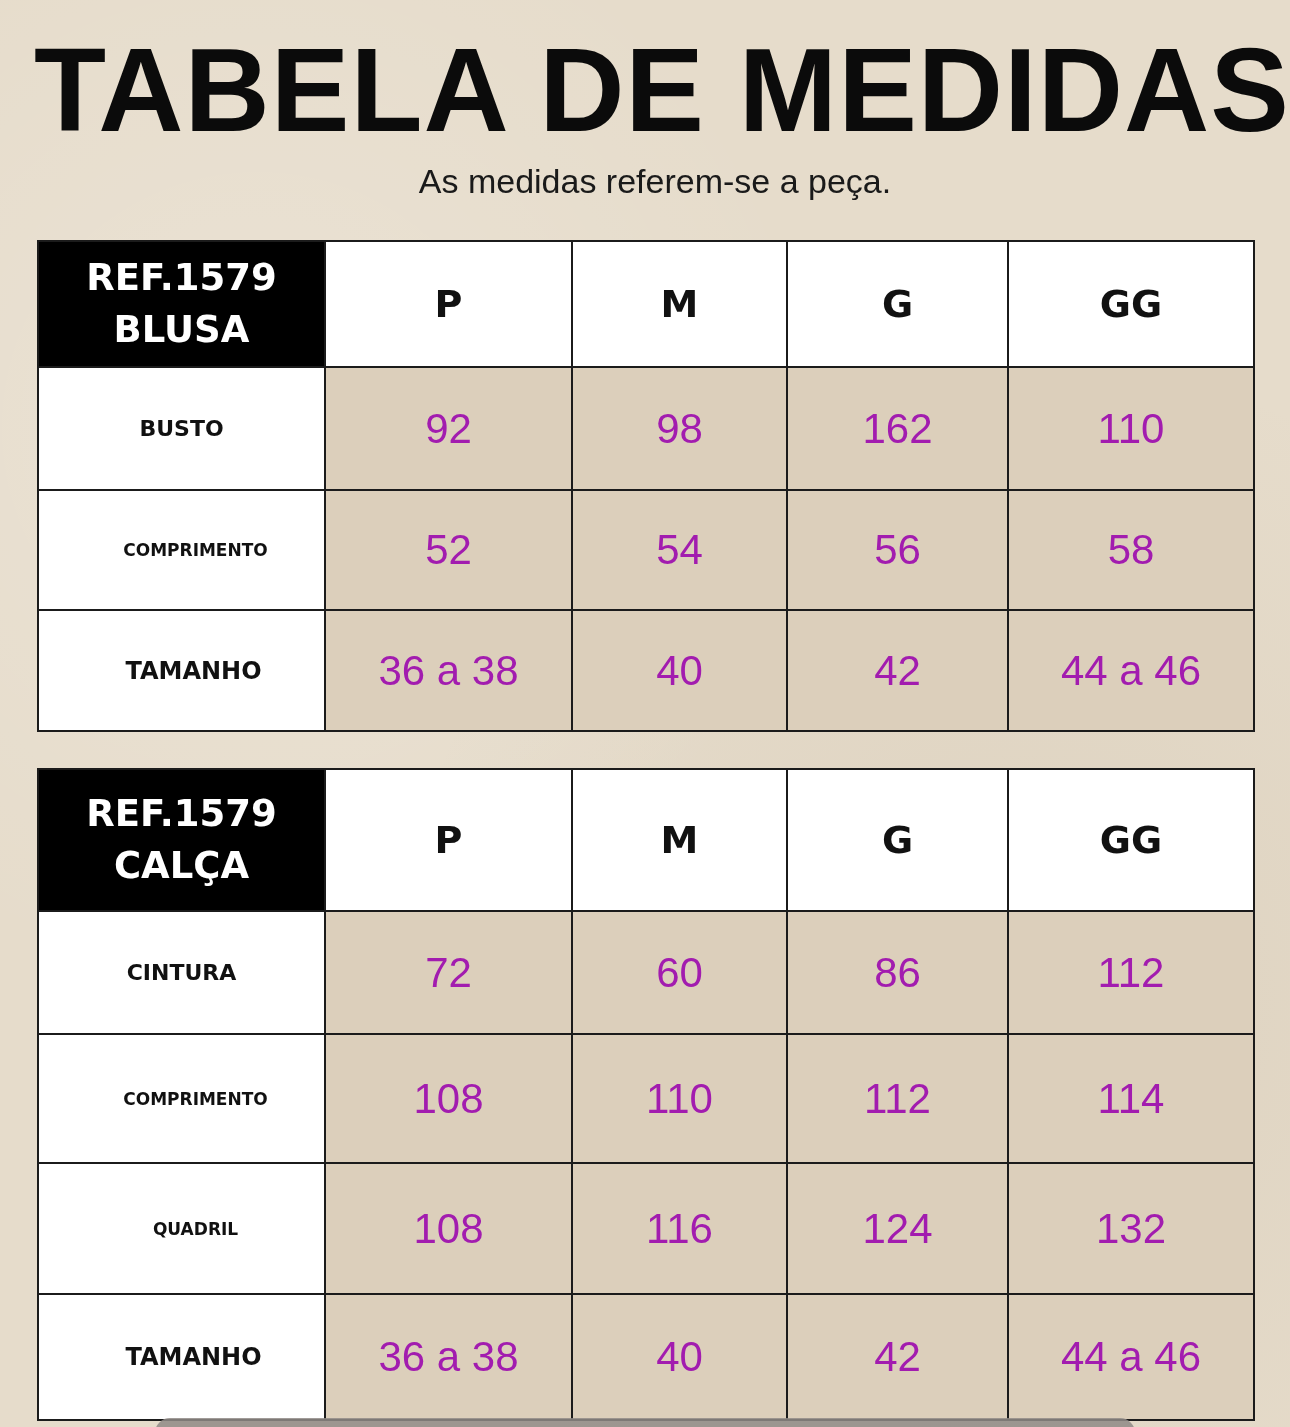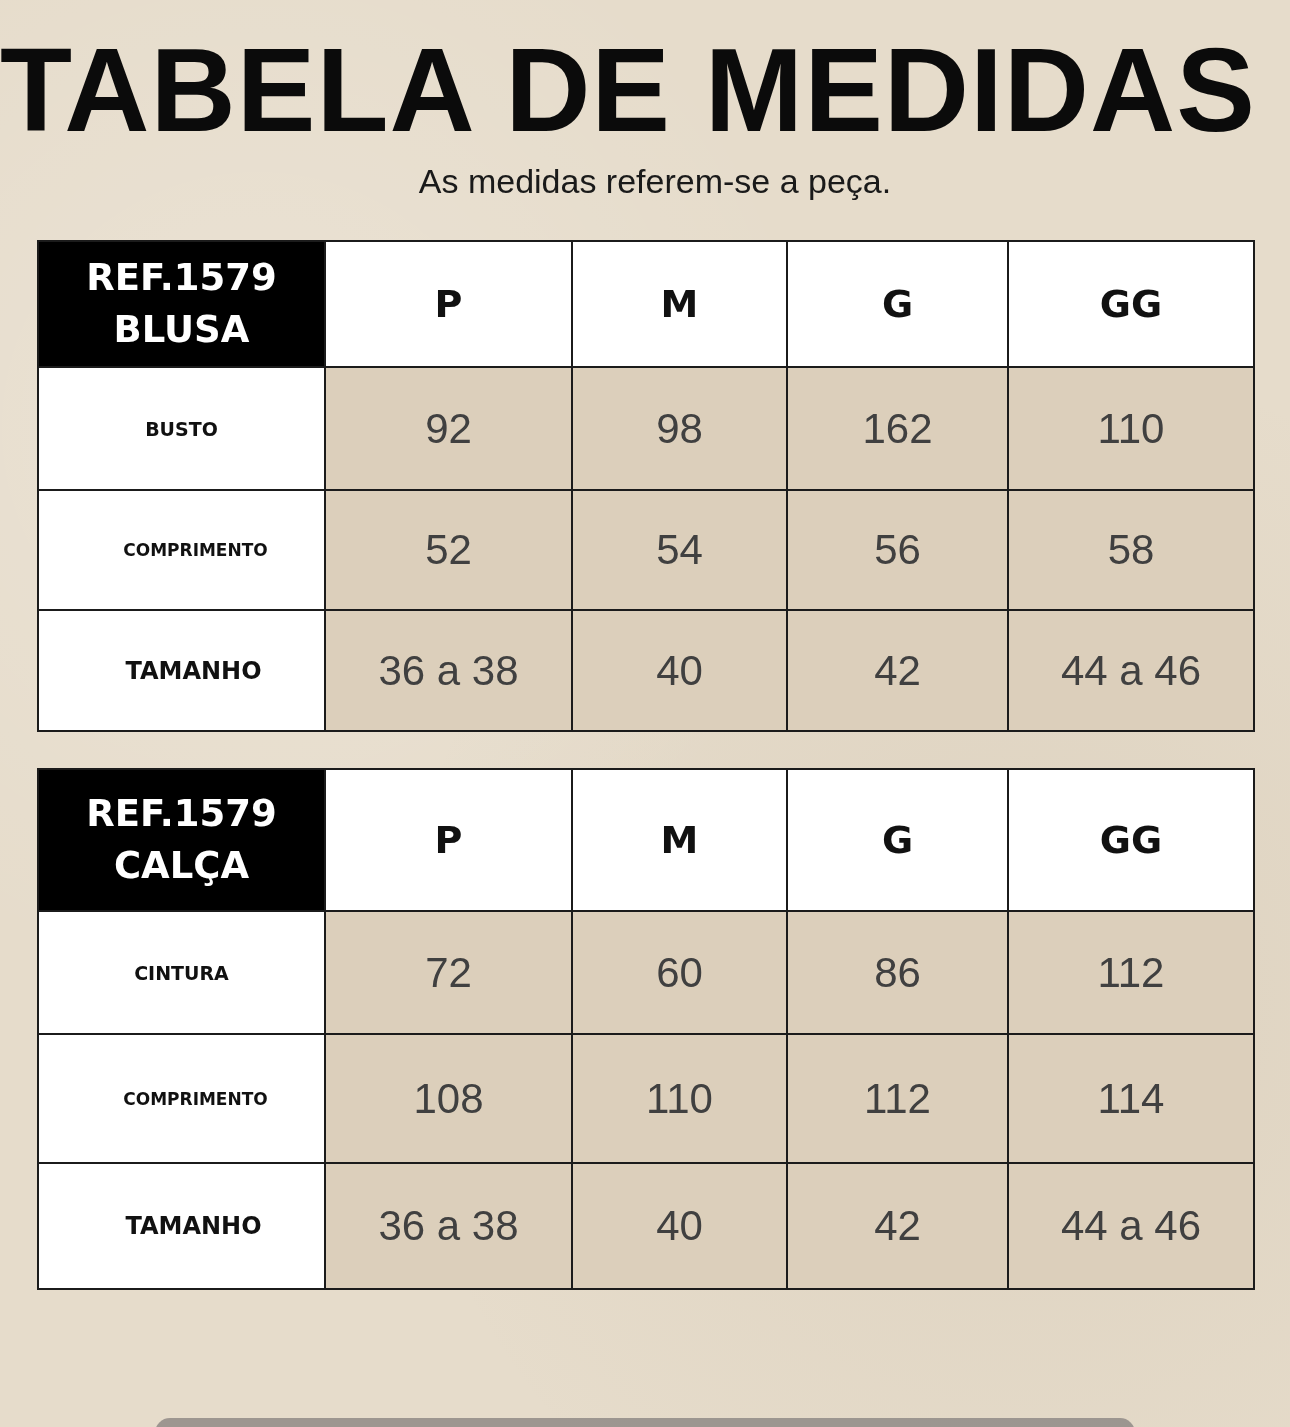--- a/index.html
+++ b/index.html
@@ -6,21 +6,21 @@
   body {
     width: 1290px; height: 1427px; overflow: hidden; position: relative;
     background: #e6dccb;
     background-image:
       radial-gradient(circle at 20% 30%, rgba(255,255,255,0.18) 0, transparent 40%),
       radial-gradient(circle at 80% 70%, rgba(160,140,110,0.12) 0, transparent 45%);
     font-family: "Liberation Sans", sans-serif;
     color: #111;
   }
   .title {
-    position: absolute; left: 0; top: 20px; width: 1290px; text-align: left;
+    position: absolute; left: 0; top: 20px; width: 1290px; text-align: right;
     font-family: "Liberation Sans", sans-serif; font-weight: 700;
     font-size: 118px; letter-spacing: 1px; line-height: 1.2; color: #0b0b0b;
   }
   .subtitle {
     position: absolute; left: 0; top: 162px; width: 1310px; text-align: center;
     font-size: 34px; color: #1a1a1a;
   }
   table.sizes {
     position: absolute; left: 37px; width: 1216px;
     border-collapse: collapse; table-layout: fixed; border-radius: 6px;
@@ -33,25 +33,25 @@
     background: #000; color: #fff; font-family: "DejaVu Sans", sans-serif;
     font-weight: 700; font-size: 37px; line-height: 1.4;
   }
   .size-head {
     background: #ffffff; font-family: "DejaVu Sans", sans-serif;
     font-weight: 700; font-size: 38px;
   }
   .row-label {
     background: #ffffff; font-family: "DejaVu Sans", sans-serif; font-weight: 700;
   }
-  .row-label.big { font-size: 19px; }
+  .row-label.big { font-size: 22px; }
   .row-label.mid { font-size: 24px; padding-left: 24px; }
   .row-label.small { font-size: 17px; padding-left: 28px; }
   .val {
-    background: #dccfbb; font-size: 42px; color: #404040;
+    background: #dccfbb; font-size: 42px; color: #a21caf;
   }
   .scroll-pill {
     position: absolute; left: 155px; top: 1418px; width: 980px; height: 30px;
     background: #8f8a86; border-radius: 15px; opacity: 0.85;
   }
 </style>
 </head>
 <body>
 
 <div class="title">TABELA DE MEDIDAS</div>
@@ -126,20 +126,27 @@
     <td class="val">86</td>
     <td class="val">112</td>
   </tr>
   <tr style="height:129px">
     <td class="row-label small">COMPRIMENTO</td>
     <td class="val">108</td>
     <td class="val">110</td>
     <td class="val">112</td>
     <td class="val">114</td>
   </tr>
+  <tr style="height:131px">
+    <td class="row-label small">QUADRIL</td>
+    <td class="val">108</td>
+    <td class="val">116</td>
+    <td class="val">124</td>
+    <td class="val">132</td>
+  </tr>
   <tr style="height:126px">
     <td class="row-label mid">TAMANHO</td>
     <td class="val">36 a 38</td>
     <td class="val">40</td>
     <td class="val">42</td>
     <td class="val">44 a 46</td>
   </tr>
 </tbody>
   </table>
 

